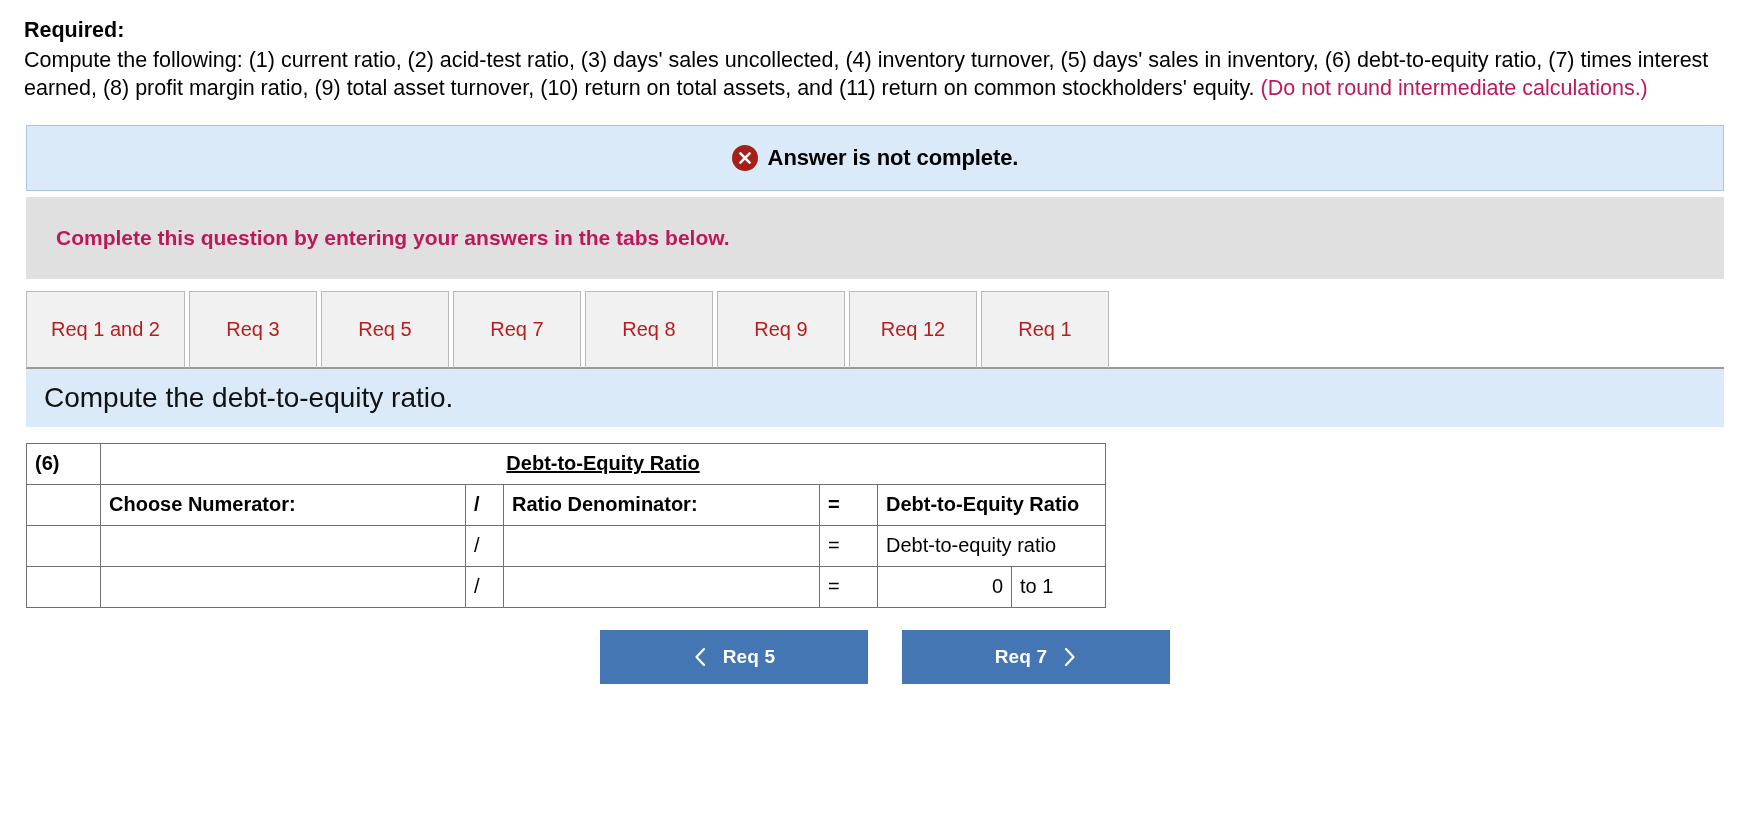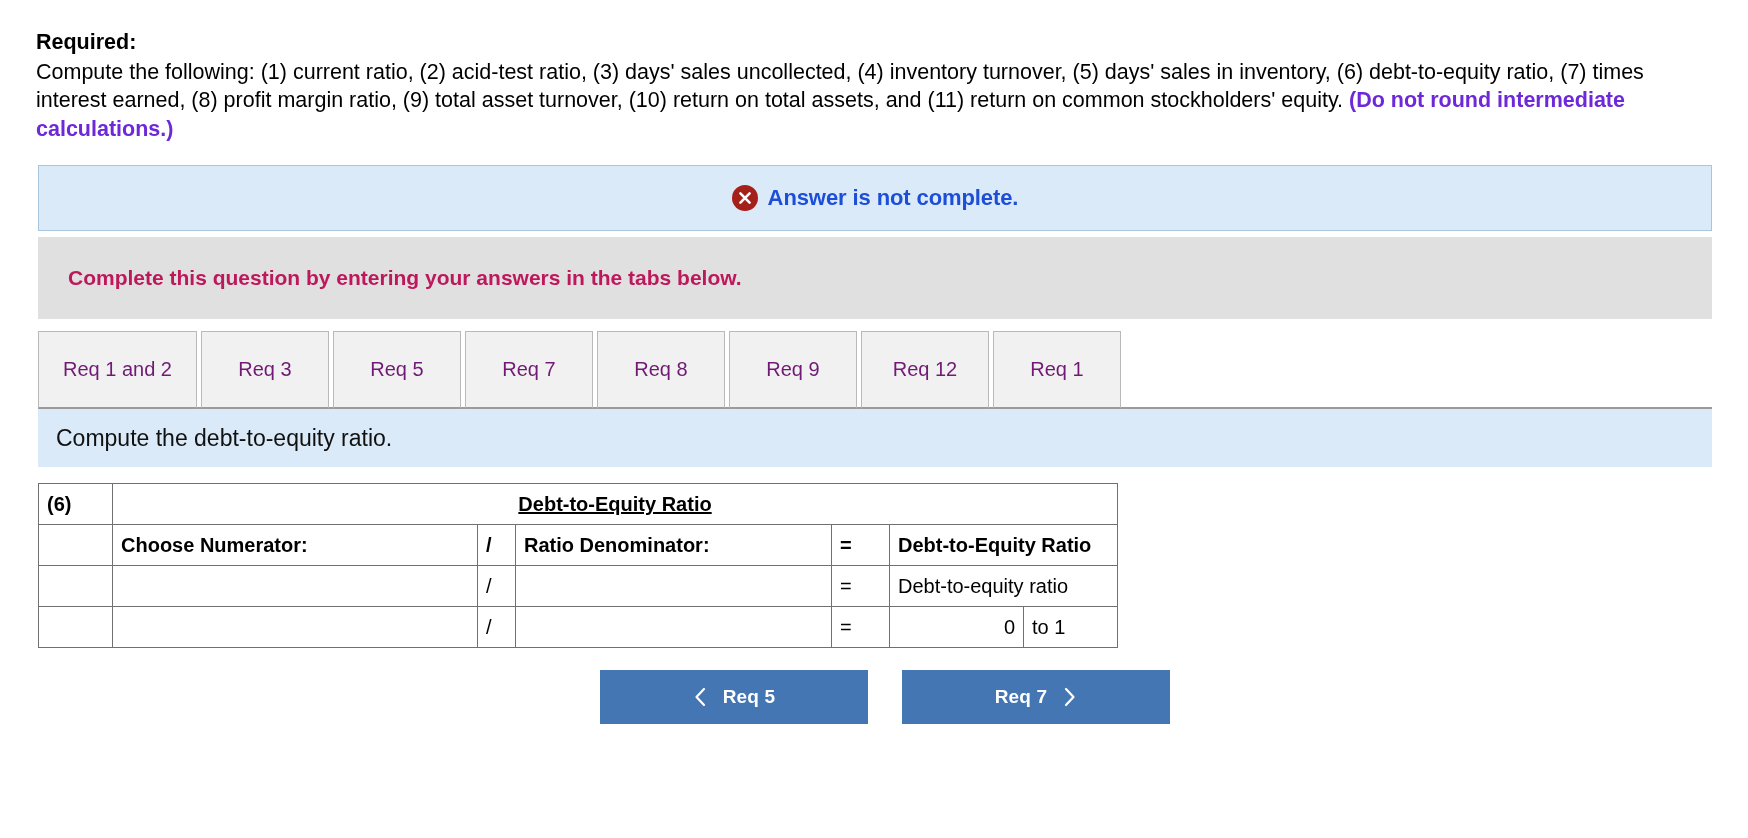--- a/index.html
+++ b/index.html
@@ -4,51 +4,51 @@
 <style>
   * { box-sizing: border-box; }
   html, body {
     margin: 0; padding: 0;
     width: 1748px; height: 838px;
     background: #ffffff;
     font-family: "Liberation Sans", sans-serif;
     color: #000000;
     overflow: hidden;
   }
-  .page { position: relative; width: 1748px; height: 838px; padding: 16px; }
+  .page { position: relative; width: 1748px; height: 838px; padding: 4px; }
 
   
   .required-block {
     padding: 12px 22px 0 20px;
     font-size: 21.5px;
     line-height: 1.33;
   }
   .required-label { font-weight: bold; display: block; }
   .required-body { display: block; margin-top: 1px; }
-  .emphasis-red { color: #6d28d9; font-weight: bold; }
+  .emphasis-red { color: #be185d; font-weight: normal; }
 
   
   .notice-bar {
     margin: 22px 20px 0 22px;
     height: 66px;
     background: #dbeaf8;
     border: 1px solid #a9c6de;
     display: flex;
     align-items: center;
     justify-content: center;
   }
   .notice-inner { display: flex; align-items: center; gap: 10px; }
   .x-circle {
     width: 26px; height: 26px; border-radius: 50%;
     background: #a52019;
     display: inline-flex; align-items: center; justify-content: center;
     flex: 0 0 auto;
   }
   .x-circle svg { display: block; }
-  .notice-text { font-size: 22px; font-weight: bold; color: #1d4ed8; letter-spacing: -0.1px; }
+  .notice-text { font-size: 22px; font-weight: bold; color: #000000; letter-spacing: -0.1px; }
 
   
   .grey-strip {
     margin: 6px 20px 0 22px;
     height: 82px;
     background: #e0e0e0;
     display: flex;
     align-items: center;
     padding-left: 30px;
   }
@@ -76,21 +76,21 @@
     min-width: 128px;
     background: #f1f1f1;
     border: 1px solid #b9b9b9;
     border-bottom: 2px solid #9a9a9a;
     margin-right: 4px;
     display: flex;
     align-items: center;
     justify-content: center;
     padding: 0 24px;
     font-size: 20px;
-    color: #701a75;
+    color: #b91c1c;
     cursor: pointer;
     white-space: nowrap;
   }
   .tab.active {
     background: #ffffff;
     border: 2px dotted #5b84c4;
     border-bottom: 2px solid #ffffff;
     height: 86px;
     position: relative;
     z-index: 3;
@@ -99,21 +99,21 @@
 
   
   .blue-strip {
     margin: 0 20px 0 22px;
     height: 58px;
     background: #dbeaf8;
     display: flex;
     align-items: center;
     padding-left: 18px;
   }
-  .blue-strip-text { font-size: 23px; color: #111; }
+  .blue-strip-text { font-size: 28px; color: #111; }
 
   
   .table-wrap { margin: 16px 0 0 22px; position: relative; }
   table.answer {
     border-collapse: collapse;
     table-layout: fixed;
     width: 1079px;
     font-size: 20px;
   }
   table.answer td {

